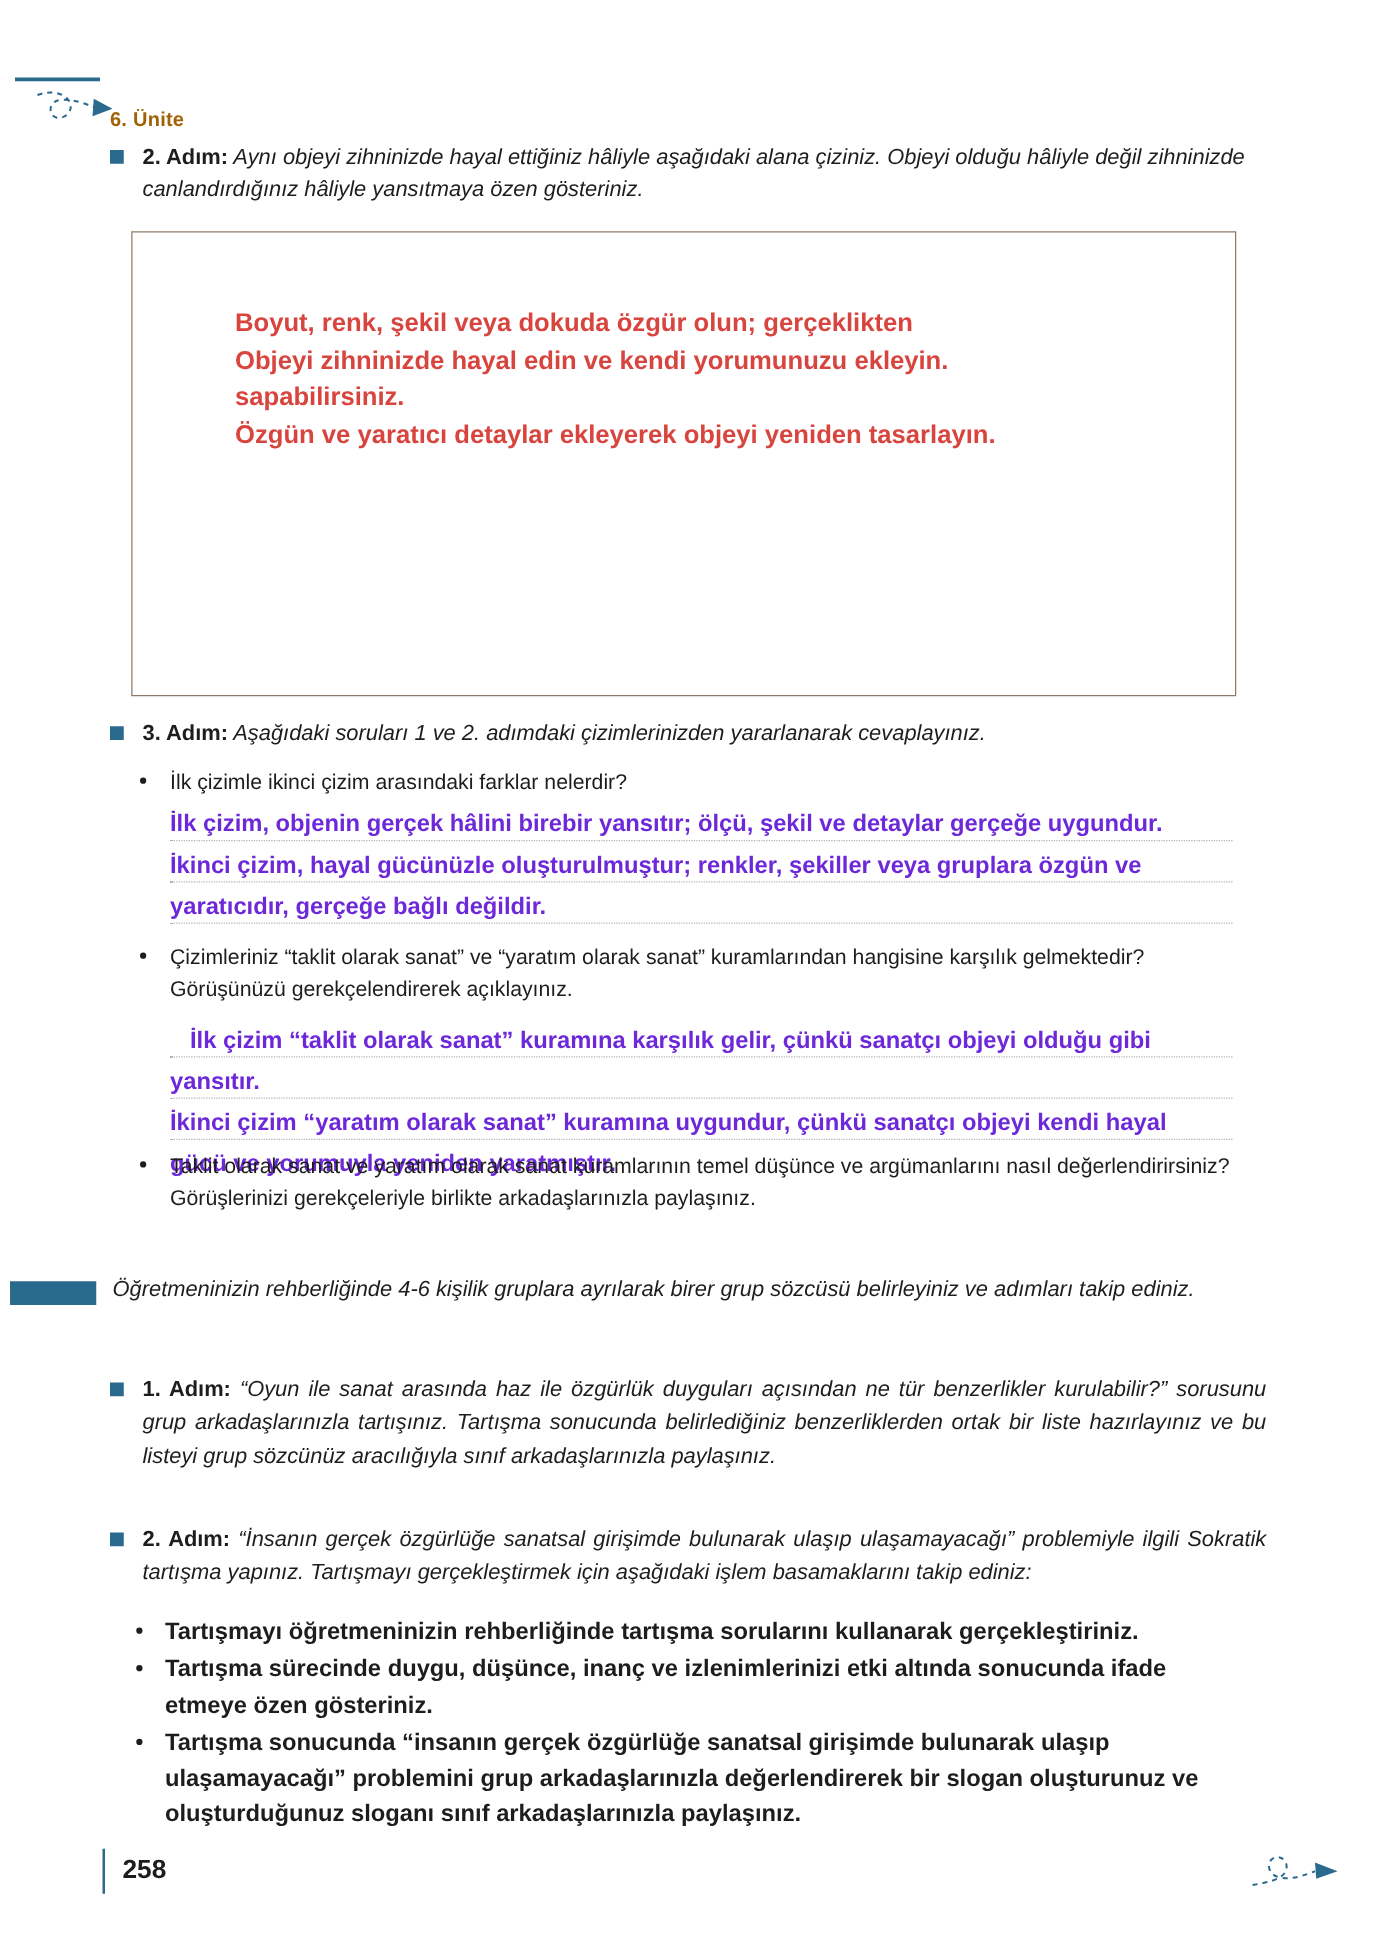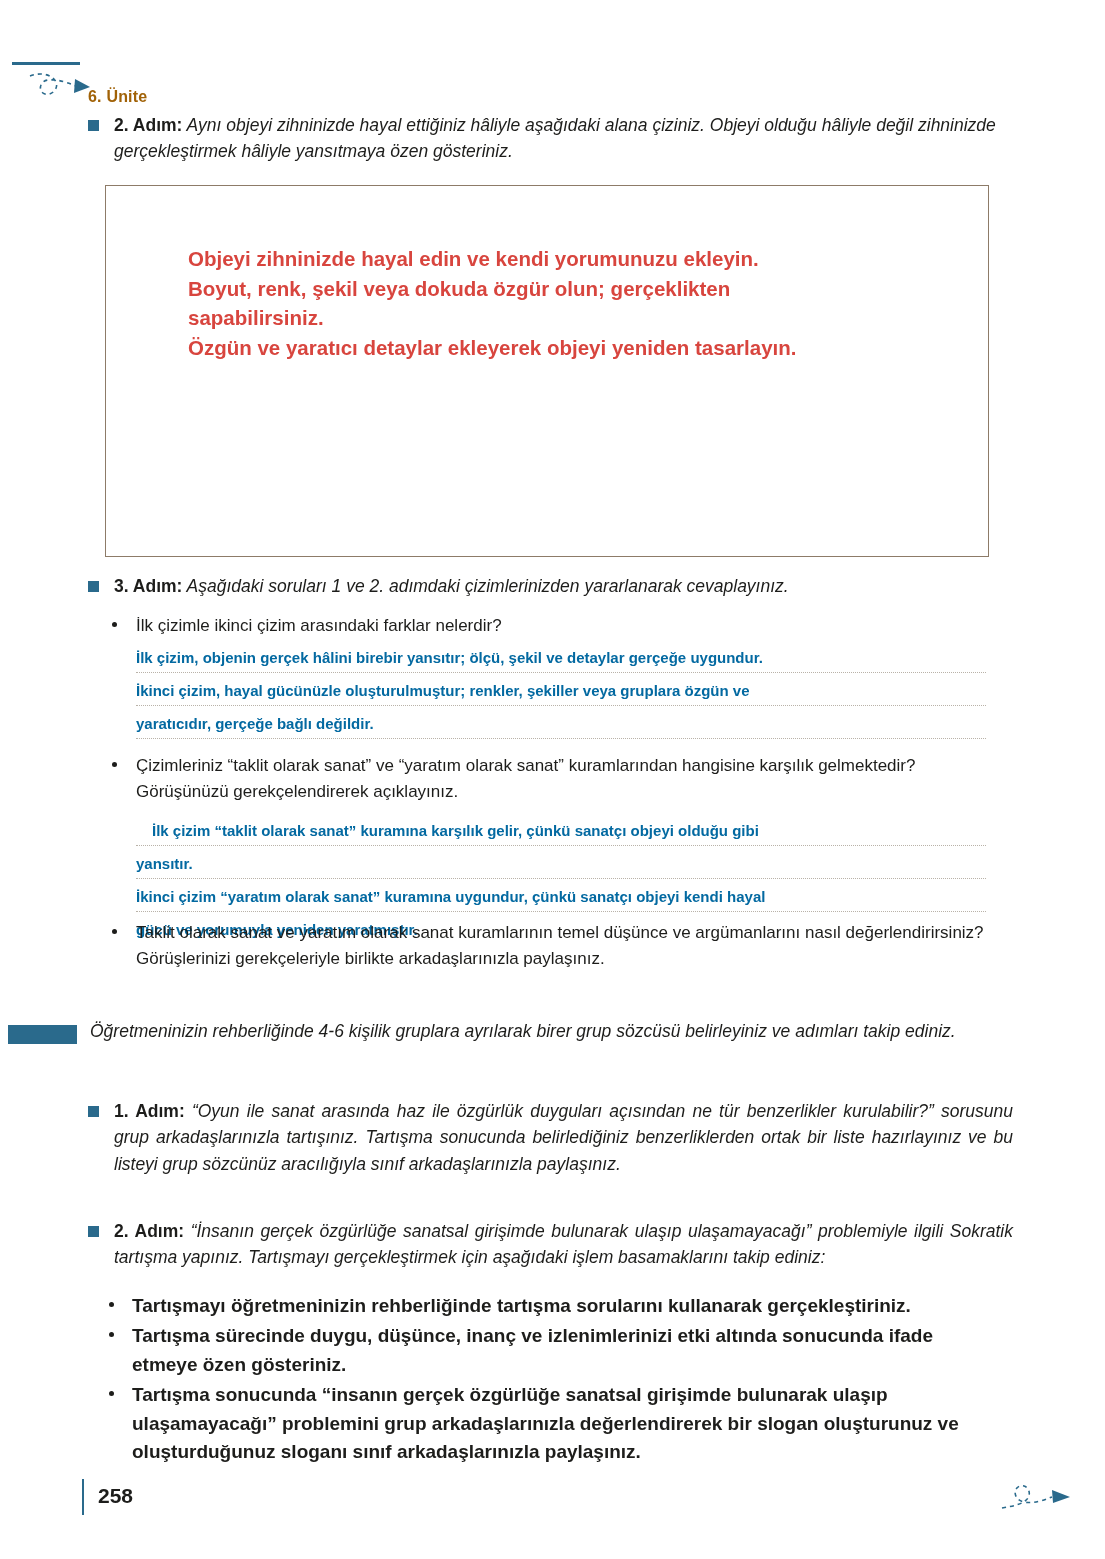--- a/index.html
+++ b/index.html
@@ -87,23 +87,23 @@
   }
 
   
   .ruled {
     position: absolute;
     border-bottom: 1.2px dotted #b9b2a8;
   }
 
   .hand {
     position: absolute;
-    color: #0369a1;
-    font-weight: 700;
-    font-size: 15px;
+    color: #6d28d9;
+    font-weight: 700;
+    font-size: 19px;
     white-space: nowrap;
     line-height: 1;
   }
 
   
   #group-bar {
     position: absolute;
     left: 8px; top: 1025px;
     width: 69px; height: 19px;
     background: #2a6a8c;
@@ -151,28 +151,28 @@
 <div id="unit-label">6. Ünite</div>
 
 <svg id="header-doodle" viewBox="0 0 70 34">
   <path d="M4 6 C14 2, 26 4, 30 12 C33 19, 25 26, 19 24 C12 22, 13 11, 22 10 C33 9, 42 13, 50 16" fill="none" stroke="#2a6a8c" stroke-width="1.6" stroke-dasharray="4 4"></path>
   <polygon points="49,9 64,17 48,23" fill="#2a6a8c"></polygon>
 </svg>
 
 <div class="step-block" style="left:88px; top:112px; width:925px;">
   <span class="sq-bullet"></span>
   <div class="step-text">
-    <span class="lead">2. Adım:</span><span> Aynı objeyi zihninizde hayal ettiğiniz hâliyle aşağıdaki alana çiziniz. Objeyi olduğu hâliyle değil zihninizde gerçekleştirmek hâliyle yansıtmaya özen gösteriniz.</span>
+    <span class="lead">2. Adım:</span><span> Aynı objeyi zihninizde hayal ettiğiniz hâliyle aşağıdaki alana çiziniz. Objeyi olduğu hâliyle değil zihninizde canlandırdığınız hâliyle yansıtmaya özen gösteriniz.</span>
   </div>
 </div>
 
 <div id="draw-box"></div>
 <div id="draw-answer">
+  <div>Boyut, renk, şekil veya dokuda özgür olun; gerçeklikten</div>
   <div>Objeyi zihninizde hayal edin ve kendi yorumunuzu ekleyin.</div>
-  <div>Boyut, renk, şekil veya dokuda özgür olun; gerçeklikten</div>
   <div>sapabilirsiniz.</div>
   <div>Özgün ve yaratıcı detaylar ekleyerek objeyi yeniden tasarlayın.</div>
 </div>
 
 <div class="step-block" style="left:88px; top:573px; width:925px;">
   <span class="sq-bullet"></span>
   <div class="step-text">
     <span class="lead">3. Adım:</span><span> Aşağıdaki soruları 1 ve 2. adımdaki çizimlerinizden yararlanarak cevaplayınız.</span>
   </div>
 </div>

